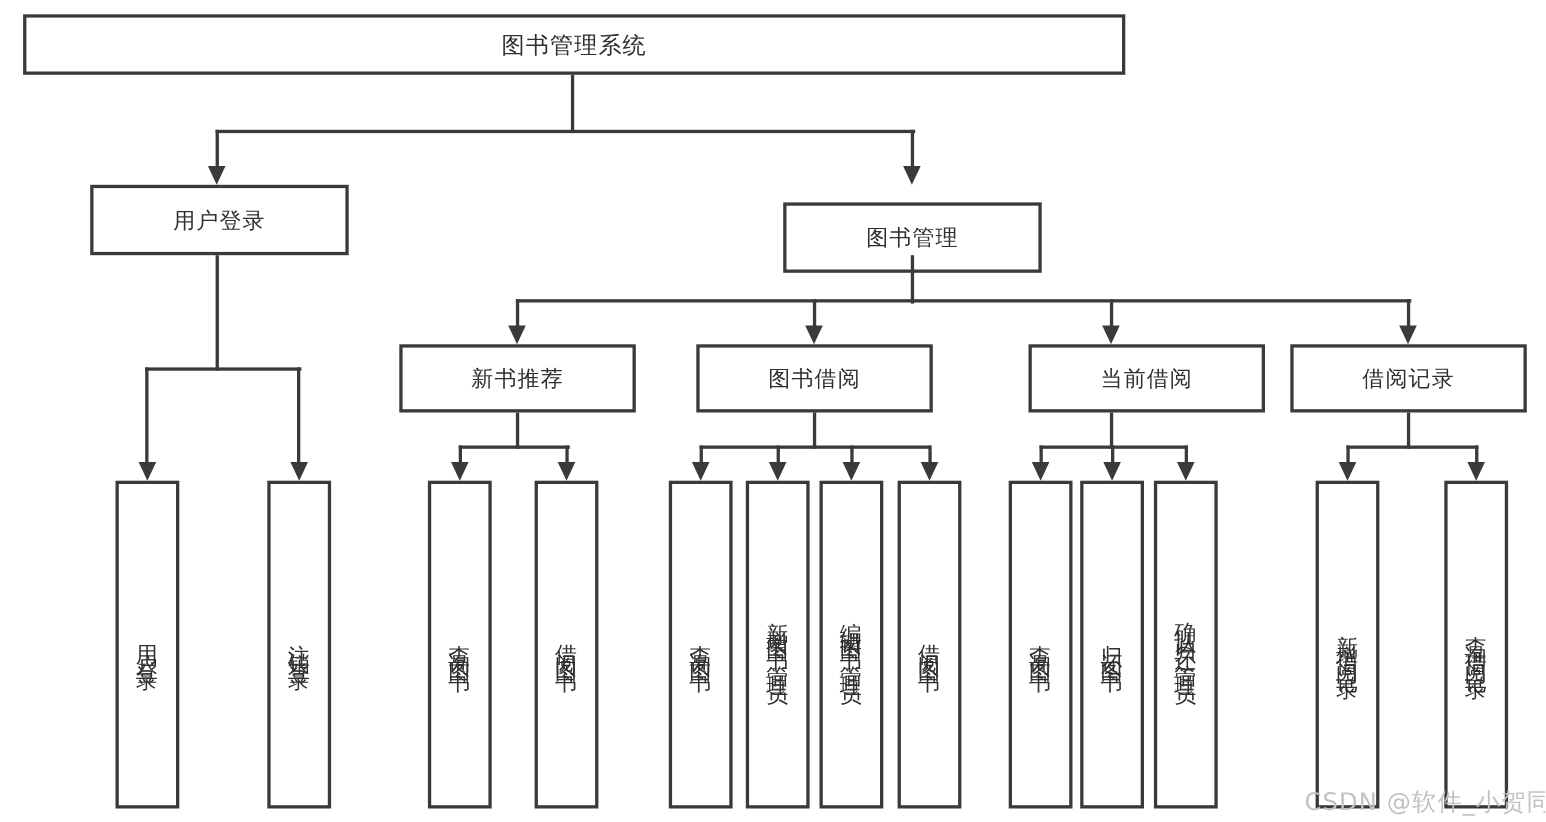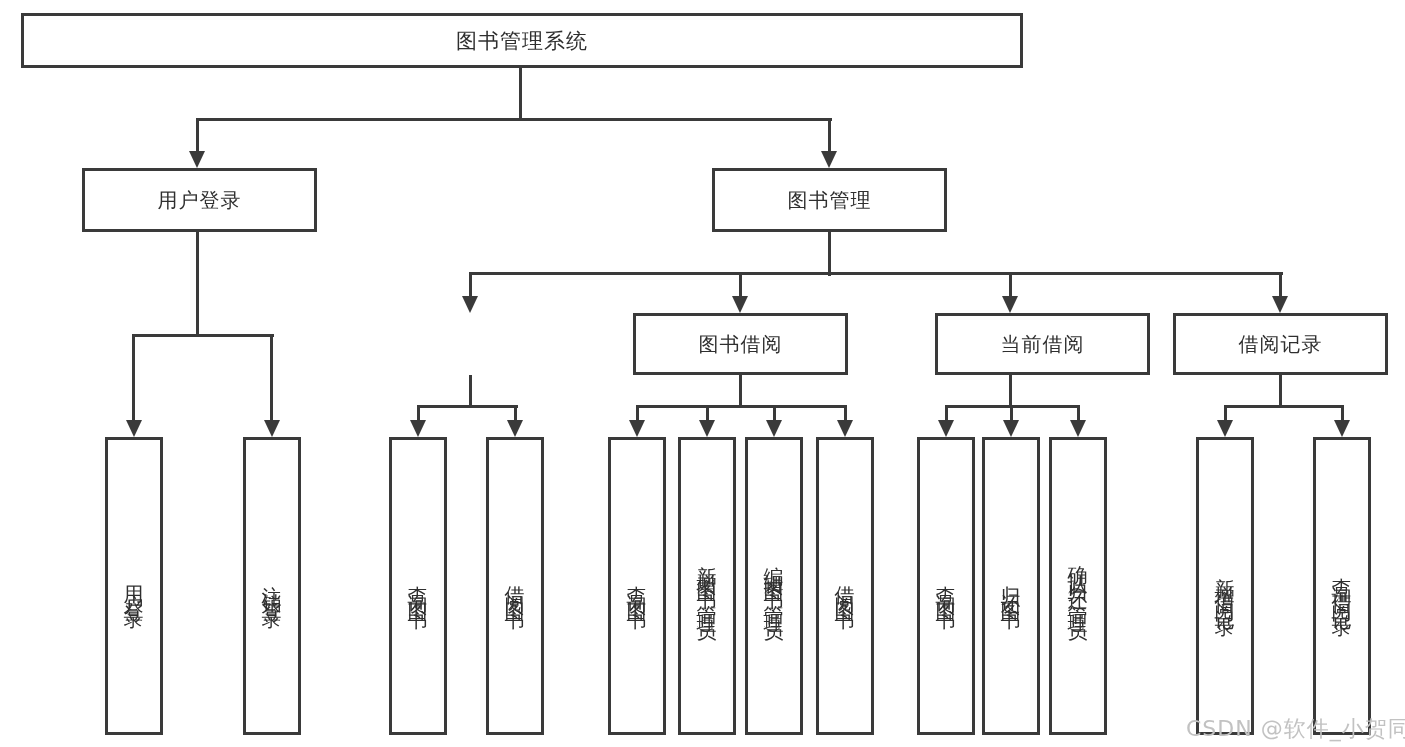--- a/index.html
+++ b/index.html
@@ -58,22 +58,23 @@
 </style>
 </head>
 <body>
 
 <div id="stage">
 
   <div class="box title" style="left:21px;top:13px;width:1002px;height:55px;">图书管理系统</div>
 
   <div class="box" style="left:82px;top:168px;width:235px;height:64px;">用户登录</div>
 
-  <div class="box" style="left:712px;top:168px;width:235px;height:64px;">图书管理</div>
+  <div class="box" style="left:712px;top:184px;width:235px;height:64px;">图书管理</div>
 
+  <div class="box" style="left:363px;top:313px;width:215px;height:62px;">新书推荐</div>
 
   <div class="box" style="left:633px;top:313px;width:215px;height:62px;">图书借阅</div>
 
   <div class="box" style="left:903px;top:313px;width:215px;height:62px;margin-left:32px;">当前借阅</div>
 
   <div class="box" style="left:1173px;top:313px;width:215px;height:62px;">借阅记录</div>
 
   <div class="box vbox" style="left:105px;top:437px;width:58px;height:298px;">
     <span>用户登录</span>
   </div>

